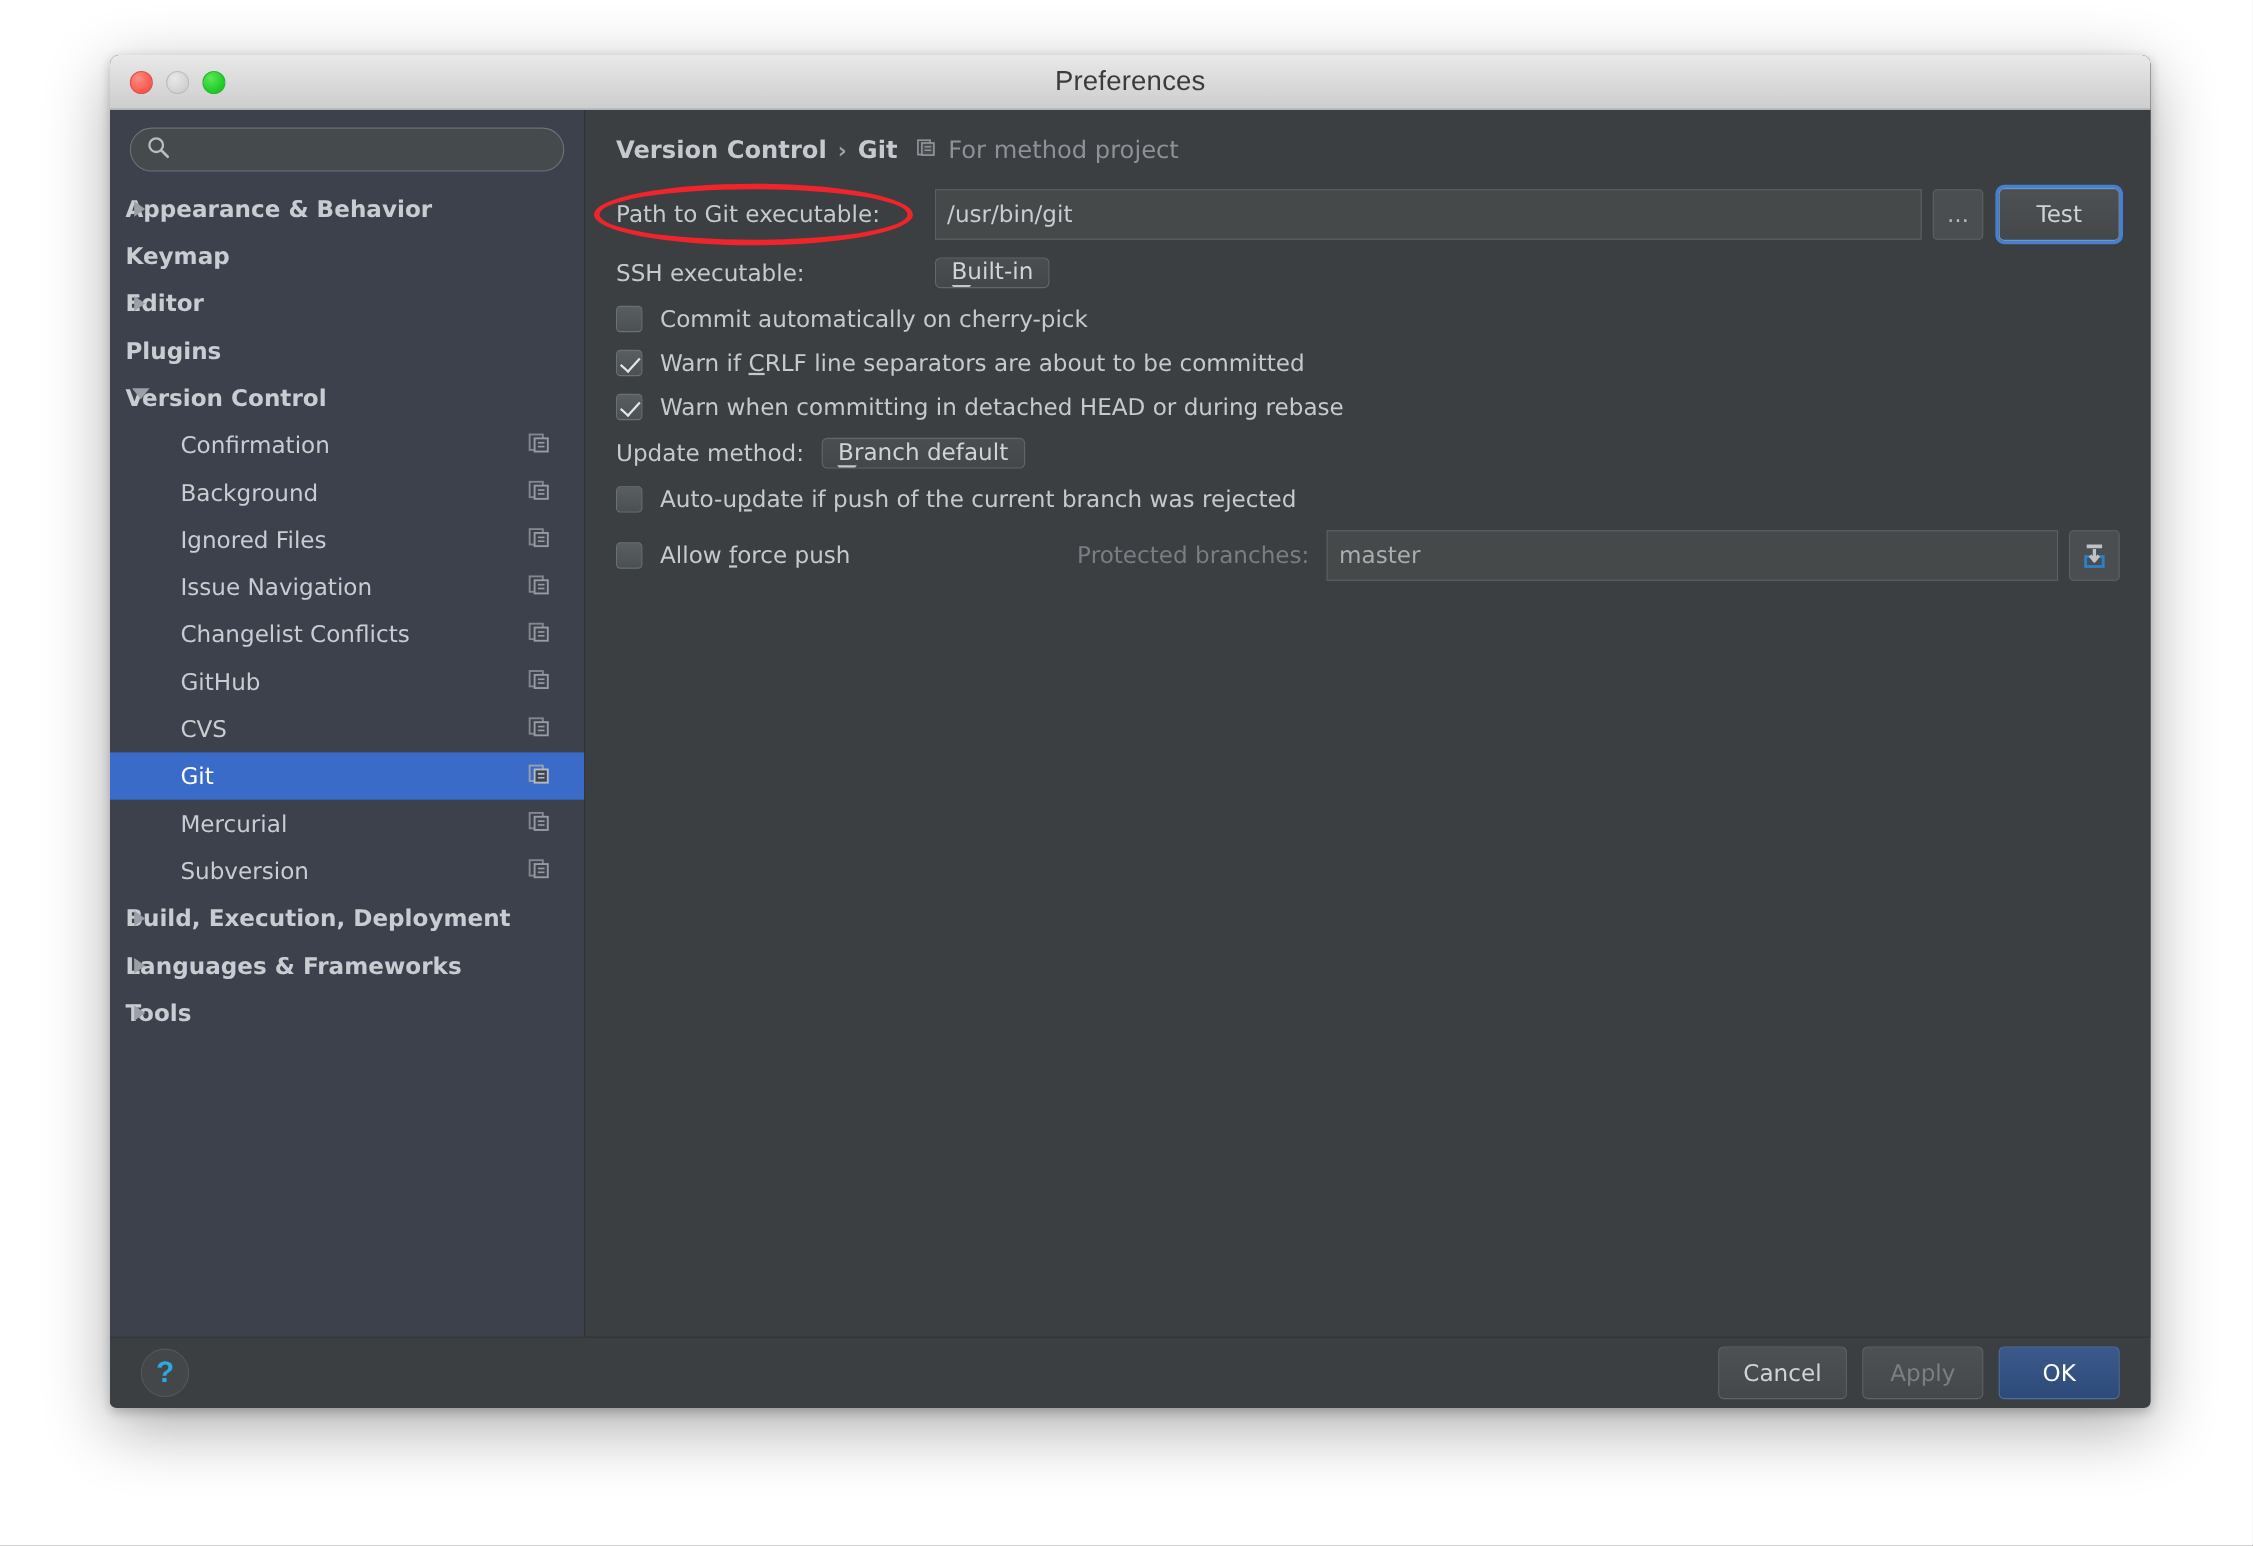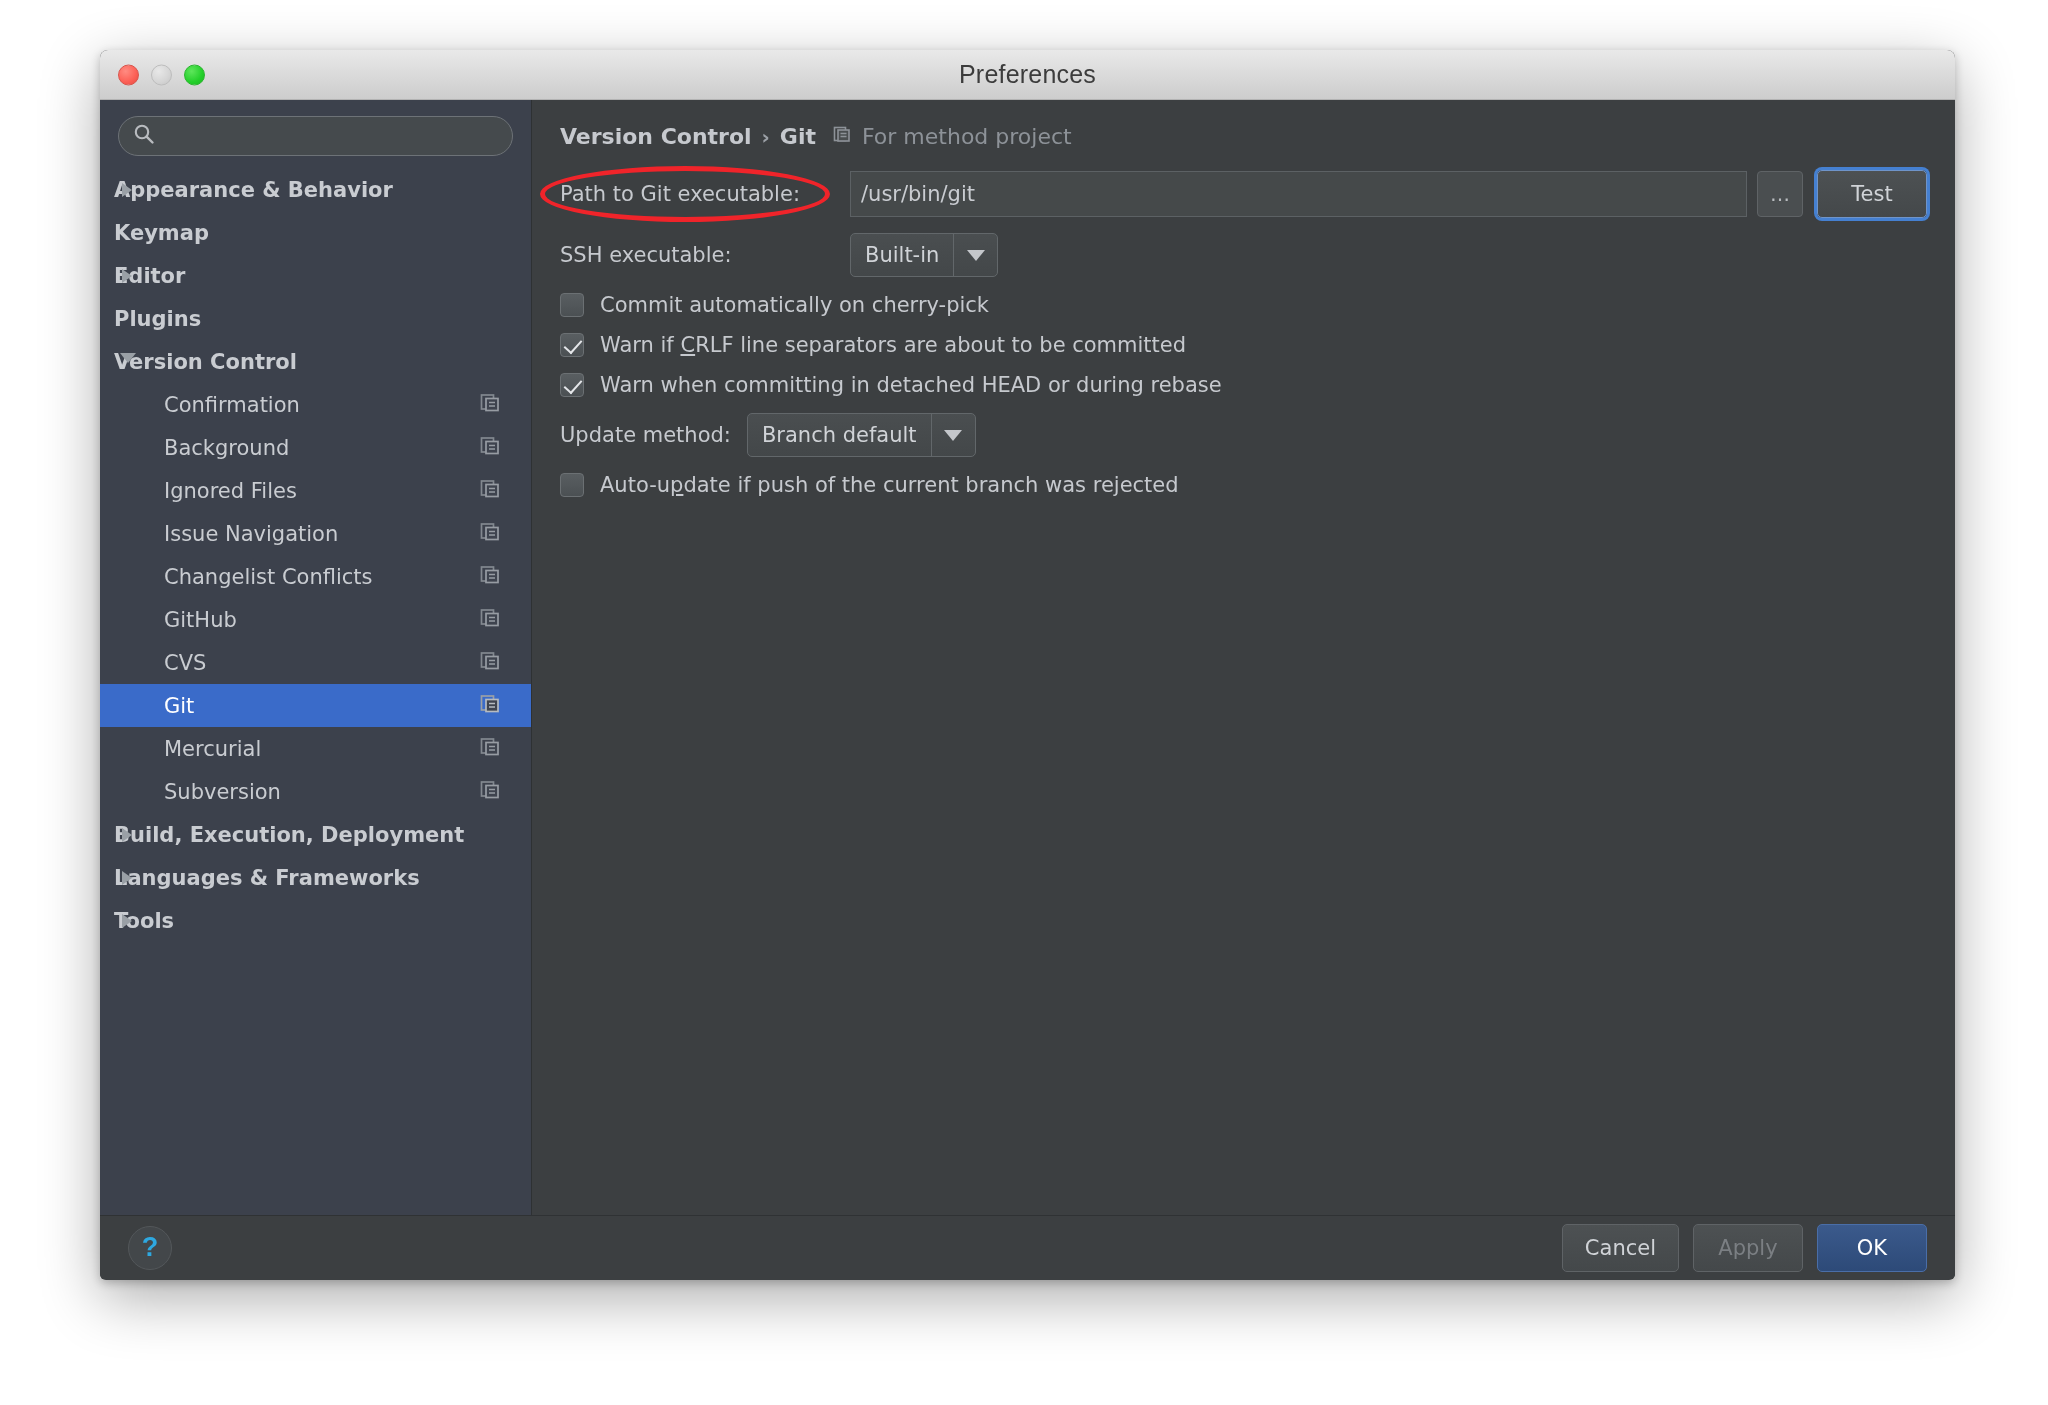--- a/index.html
+++ b/index.html
@@ -238,27 +238,28 @@
     cursor: default;
   }
   #test-btn {
     margin-left: 14px;
     box-shadow: 0 0 0 3px rgba(70,140,235,.85);
     border-color: #6f94c9;
   }
 
   
   .combo {
-    height: 44px;
+    height: 28px;
     display: inline-flex;
     align-items: stretch;
     border: 1px solid #62676a;
     border-radius: 5px;
     background: linear-gradient(to bottom,#4a4e50,#434749);
     overflow: hidden;
+    flex-direction: column;
   }
   .combo .val {
     display: flex; align-items: center;
     padding: 0 14px;
     color: #d0d3d7;
     font-size: 21px;
     font-family: "DejaVu Sans", sans-serif;
     white-space: nowrap;
   }
   .combo .arrow {
@@ -556,20 +557,33 @@
                 <i></i>
               </span>
           </div>
         </div>
 
         <div class="cbrow">
           <span class="cbox" id="cb-autoupdate"></span>
           <span class="cblabel">Auto-u<span class="mn">p</span>date if push of the current branch was rejected</span>
         </div>
 
+        <div class="cbrow" id="row-force">
+          <span class="cbox" id="cb-force"></span>
+          <span class="cblabel">Allow <span class="mn">f</span>orce push</span>
+          <span class="field-label dim" id="protected-label">Protected branches:</span>
+          <input id="protected-input" class="textfield" type="text" value="master" style="">
+          <div class="sq-btn">
+            <svg width="28" height="28" viewBox="0 0 28 28">
+              <rect x="7" y="4" width="14" height="3.4" fill="#bfc2c6"></rect>
+              <rect x="6" y="15" width="16" height="9" fill="none" stroke="#2f7fc4" stroke-width="2.6"></rect>
+              <path d="M14 8 L14 17 M10 14 L14 19 L18 14" fill="none" stroke="#bfc2c6" stroke-width="3" stroke-linejoin="round"></path>
+            </svg>
+          </div>
+        </div>
 
       </div>
     </div>
 
     <div id="footer">
       <div id="help-btn">?</div>
       <div id="footer-right">
         <button class="btn">Cancel</button>
         <button class="btn disabled">Apply</button>
         <button class="btn default">OK</button>

